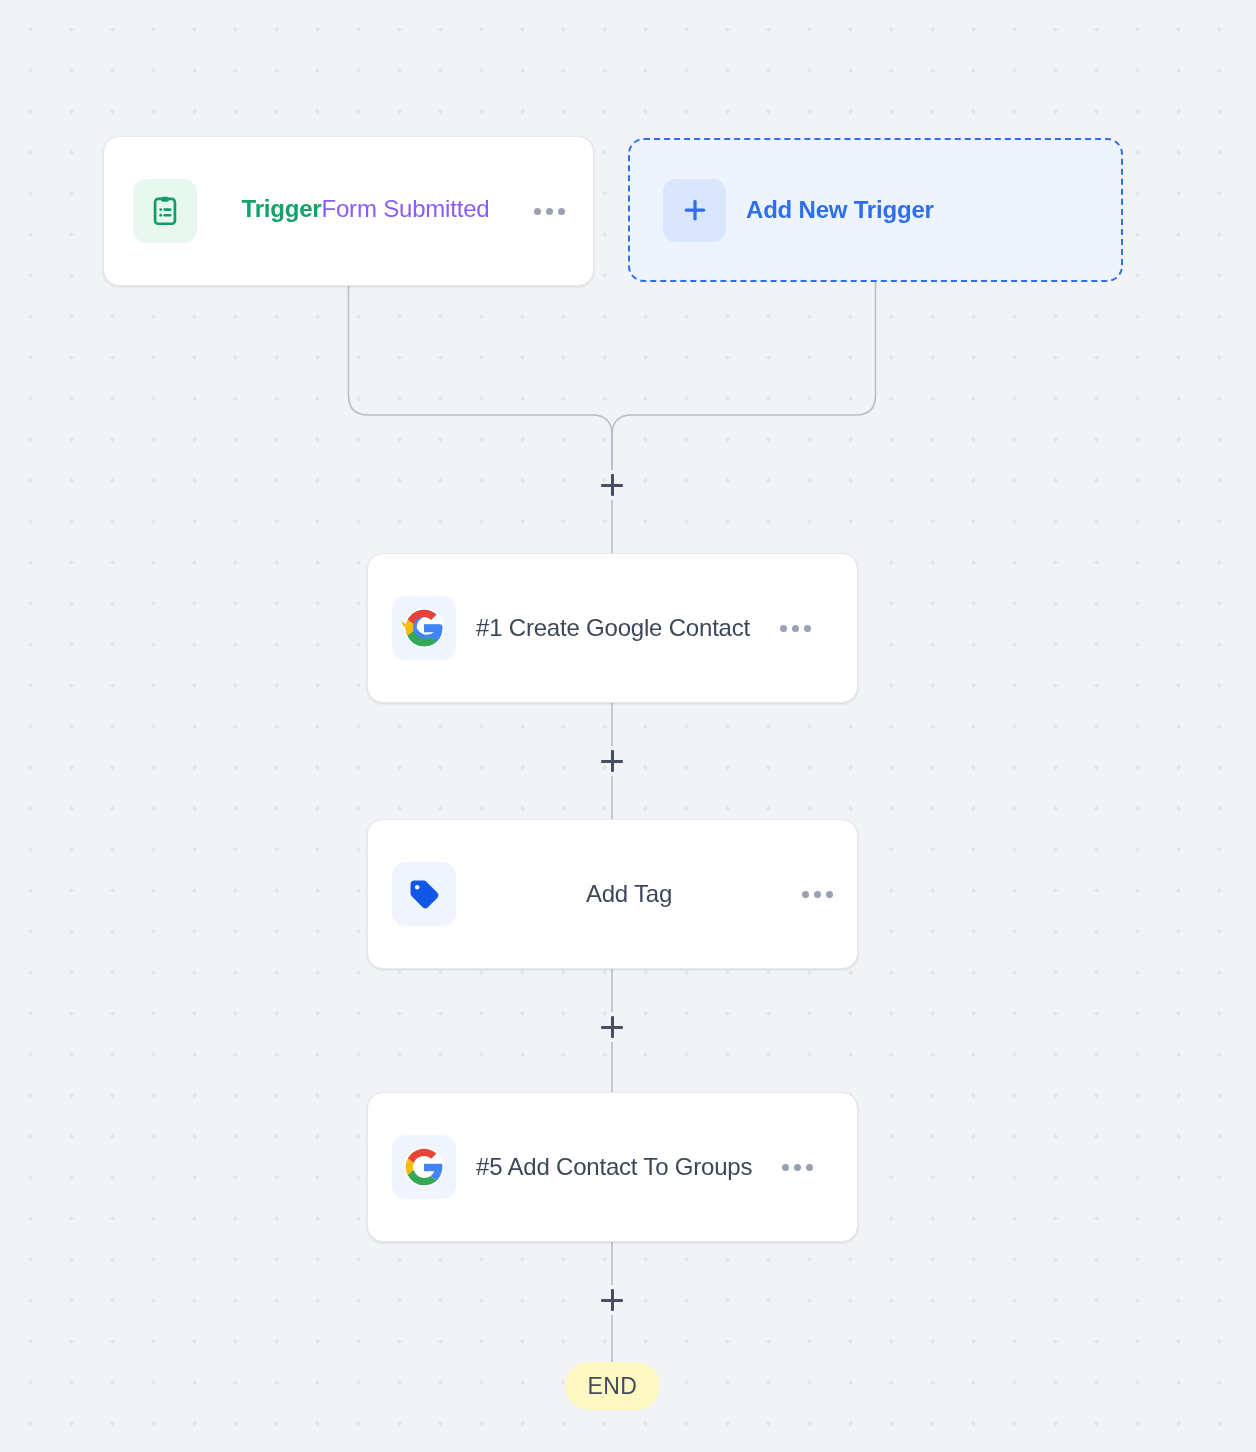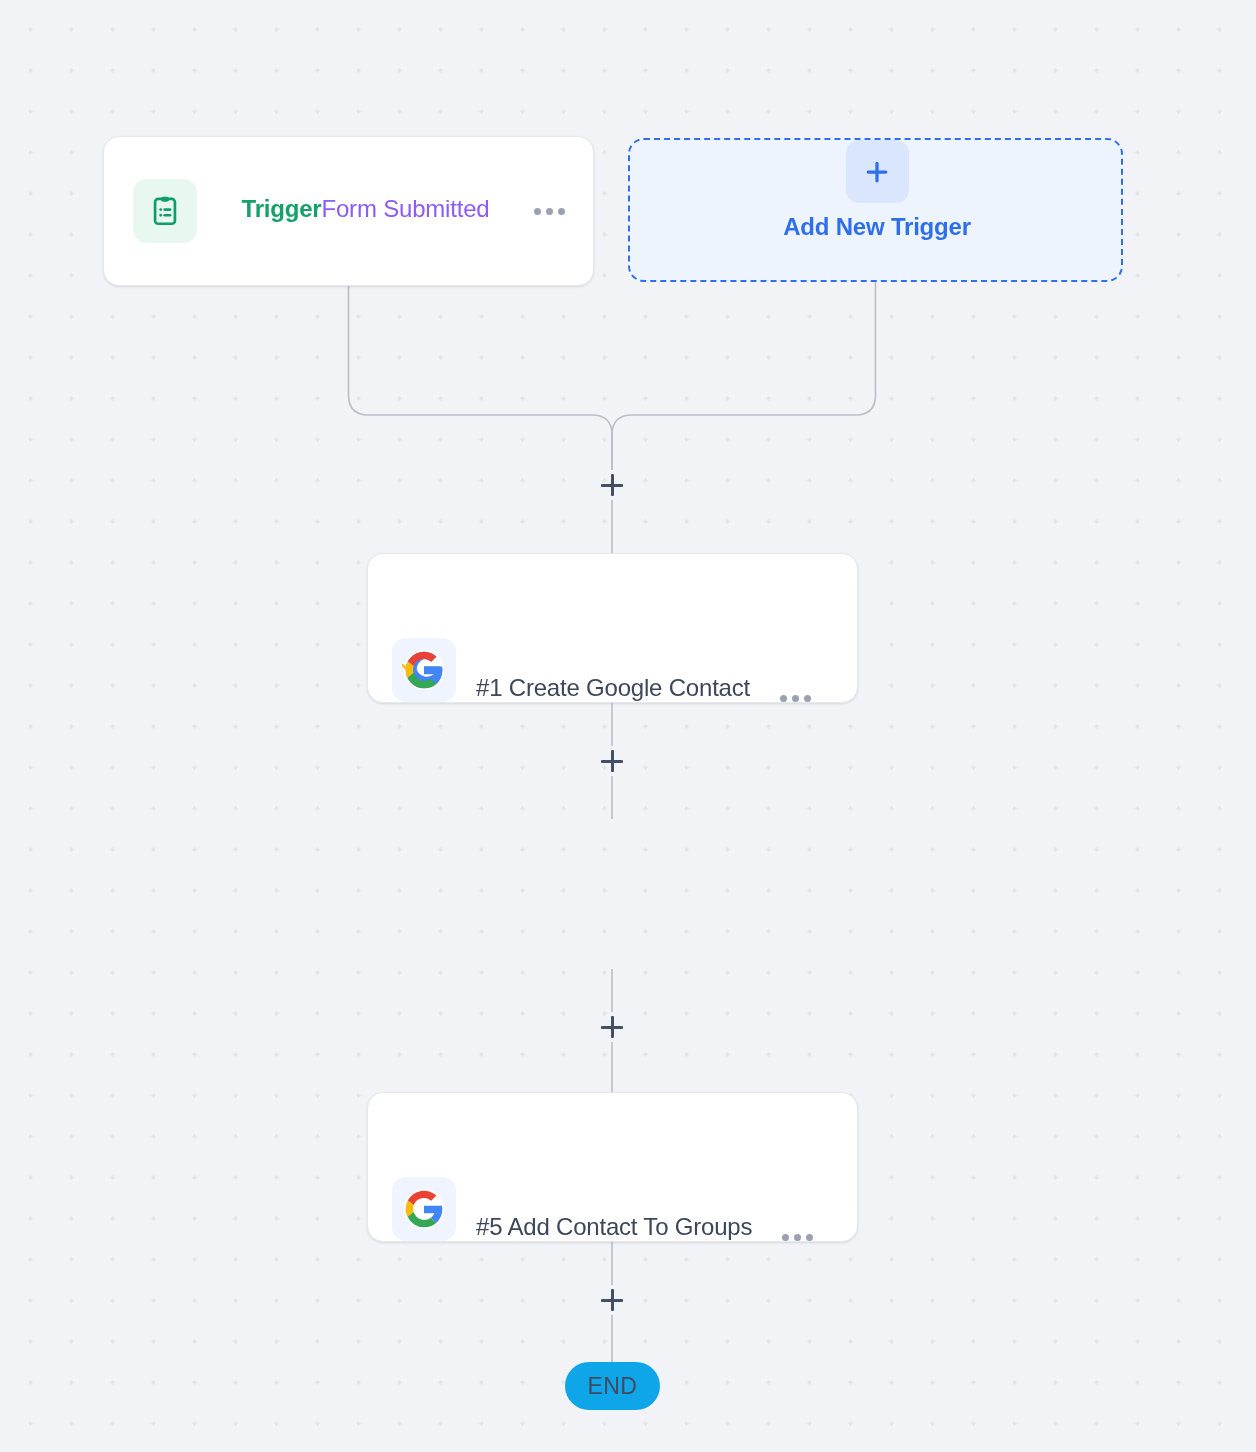--- a/index.html
+++ b/index.html
@@ -109,44 +109,42 @@
     position: absolute;
     z-index: 2;
     left: 628px; top: 138px;
     width: 495px; height: 144px;
     border: 2px dashed #2f6fed;
     border-radius: 16px;
     background: #eef4fe;
     display: flex;
     align-items: center;
     padding: 0 30px 0 33px;
-    gap: 10px;
+    gap: 20px;
     cursor: pointer;
-    flex-direction: column;
   }
   #add-trigger-node .node-icon {
     width: 63px; height: 63px;
     border-radius: 13px;
     background: #d9e6fd;
   }
   .add-trigger-label {
     font-size: 24px;
     font-weight: 700;
     color: #2f6fed;
     letter-spacing: -.2px;
   }
 
   
   .action {
     left: 367px;
     width: 491px;
     height: 150px;
     padding: 0 24px 0 24px;
     gap: 20px;
-    align-items: flex-end;
   }
   #action-1 { top: 553px; }
   #action-2 { top: 819px; }
   #action-3 { top: 1092px; }
 
   .action .node-icon {
     background: #eff4fe;
     width: 64px; height: 64px;
     border-radius: 14px;
   }
@@ -185,21 +183,21 @@
   #plus-2 { left: 612px; top: 761px; }
   #plus-3 { left: 612px; top: 1027px; }
   #plus-4 { left: 612px; top: 1300px; }
 
   
   #end-badge {
     position: absolute;
     z-index: 3;
     left: 565px; top: 1362px;
     width: 95px; height: 48px;
-    background: #0ea5e9;
+    background: #fef9c3;
     border-radius: 24px;
     display: flex;
     align-items: center;
     justify-content: center;
     color: #414b5e;
     font-size: 23px;
     font-weight: 400;
     letter-spacing: .4px;
   }
 </style>
@@ -272,20 +270,36 @@
     <div class="node-body">
       <div class="action-label">#1 Create Google Contact</div>
     </div>
     <div class="dots">
       <i></i>
         <i></i>
         <i></i>
     </div>
   </div>
 
+  <div class="node action" id="action-2">
+    <div class="node-icon">
+      <svg width="34" height="34" viewBox="0 0 24 24">
+        <path fill="#1057e8" d="M11.6 2.5H5.4A2.9 2.9 0 0 0 2.5 5.4v6.2c0 .77.3 1.5.85 2.05l7.5 7.5a2.9 2.9 0 0 0 4.1 0l6.2-6.2a2.9 2.9 0 0 0 0-4.1l-7.5-7.5A2.9 2.9 0 0 0 11.6 2.5z"></path>
+        <circle cx="7.2" cy="7.2" r="1.55" fill="#ffffff"></circle>
+      </svg>
+    </div>
+    <div class="node-body">
+      <div class="action-label">Add Tag</div>
+    </div>
+    <div class="dots">
+      <i></i>
+        <i></i>
+        <i></i>
+    </div>
+  </div>
 
   <div class="node action" id="action-3">
     <div class="node-icon">
       <svg width="44" height="44" viewBox="0 0 48 48">
         <circle cx="24" cy="24" r="22" fill="#ffffff"></circle>
         <path fill="#EA4335" d="M6.3 14.7l6.6 4.8A12 12 0 0 1 24 12c3.1 0 5.8 1.2 7.9 3.1l5.7-5.7A20 20 0 0 0 6.3 14.7z"></path>
         <path fill="#FBBC05" d="M6.3 14.7A20 20 0 0 0 4 24c0 3.1.7 6 2 8.6l6.8-5.3A12 12 0 0 1 12 24c0-1.6.3-3.1.9-4.5l-6.6-4.8z"></path>
         <path fill="#34A853" d="M24 44c5.2 0 10-1.8 13.6-5l-6.4-5.3A12 12 0 0 1 12.8 27.3l-6.7 5.2A20 20 0 0 0 24 44z"></path>
         <path fill="#4285F4" d="M43.6 20.5H24v8h11.3a12 12 0 0 1-4.1 5.2l6.4 5.3C41.3 35.6 44 30.3 44 24c0-1.3-.1-2.4-.4-3.5z"></path>
       </svg>

